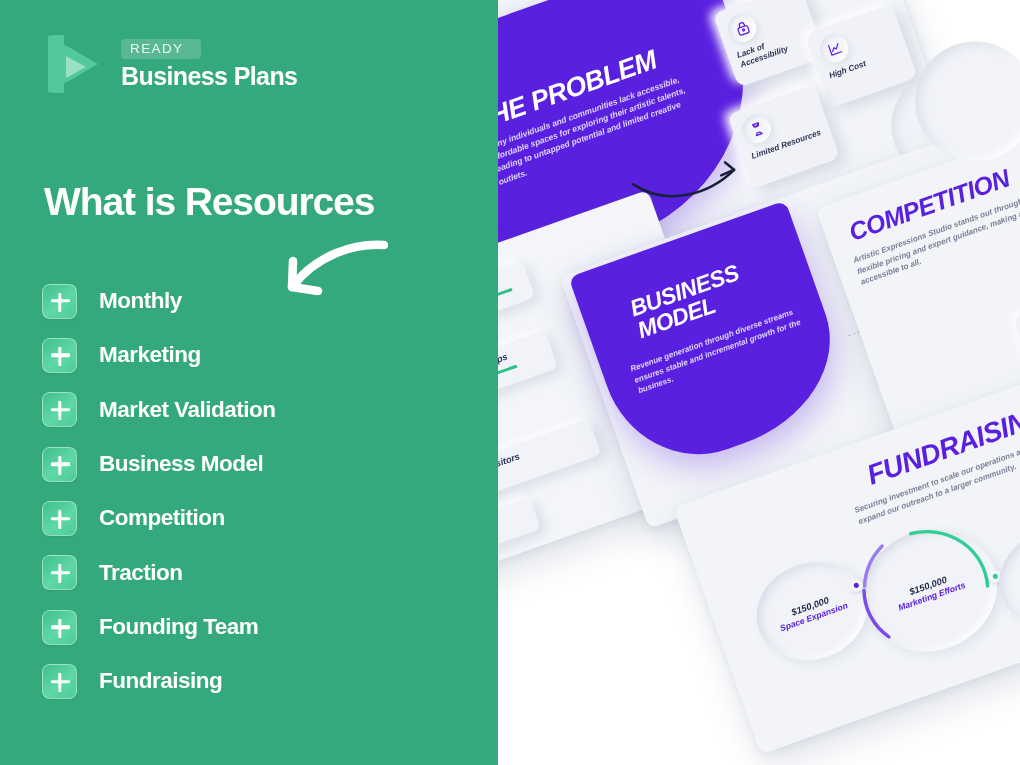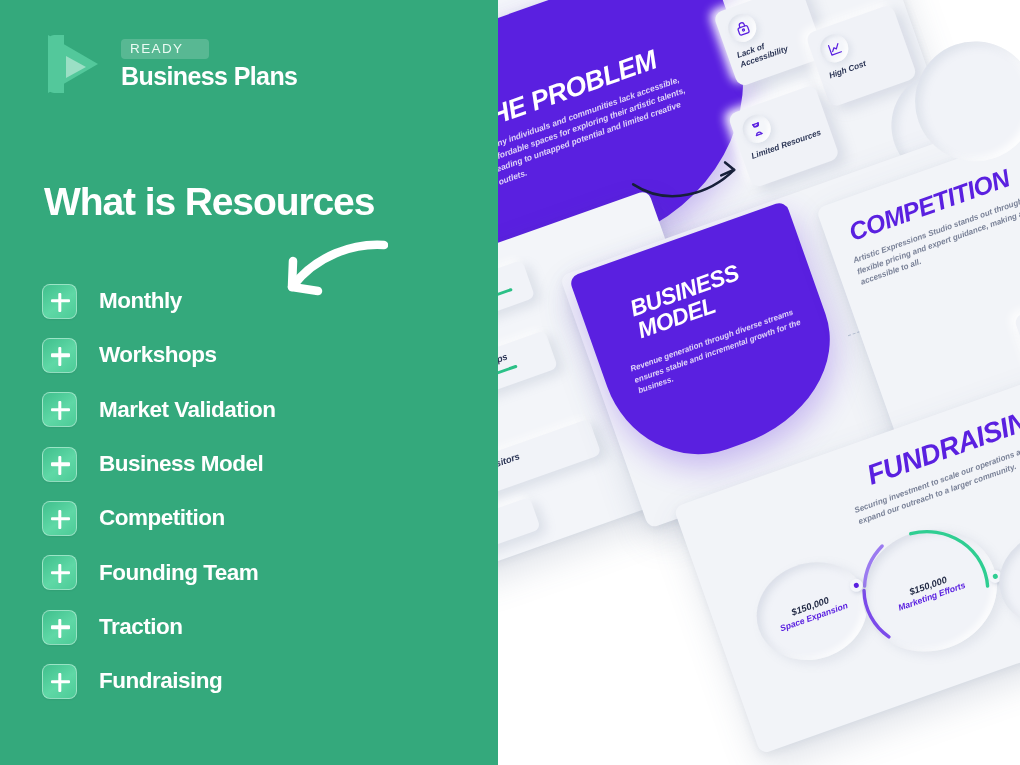--- a/index.html
+++ b/index.html
@@ -29,21 +29,21 @@
   }
   #logo-mark .tri-inner{
     position:absolute; left:20px; top:23px; width:0;height:0;
     border-top:11px solid transparent; border-bottom:11px solid transparent;
     border-left:20px solid rgba(255,255,255,.42);
   }
   #logo-text{ display:flex; flex-direction:column; gap:1px; }
   #ready-badge{
     align-self:flex-start; background:rgba(255,255,255,.18); color:#EAFBF3;
     font-size:13.5px; letter-spacing:1.4px; font-weight:400;
-    padding:3px 25px 4px 9px; border-radius:4px; line-height:1;
+    padding:3px 17px 4px 9px; border-radius:4px; line-height:1;
   }
   #brand-title{
     color:#ffffff; font-size:25px; font-weight:bold; letter-spacing:-0.6px;
     line-height:1.05; margin-top:3px;text-align:right;
   }
 
   
   #panel-heading{
     position:absolute; left:44px; top:182px; color:#ffffff;
     font-size:39px; font-weight:bold; letter-spacing:-1.1px; line-height:1;
@@ -376,43 +376,43 @@
       <path d="M16 50 L 17 24 M16 50 L 42 54" stroke="#ffffff" stroke-width="8.5" fill="none" stroke-linecap="round" stroke-linejoin="round"></path>
     </svg>
 
     <div id="included-list">
       <div class="list-item">
         <span class="plus-box"></span>
         <span class="item-label">Monthly</span>
       </div>
       <div class="list-item">
         <span class="plus-box"></span>
-        <span class="item-label">Workshops</span>
+        <span class="item-label">Marketing</span>
       </div>
       <div class="list-item">
         <span class="plus-box"></span>
         <span class="item-label">Market Validation</span>
       </div>
       <div class="list-item">
         <span class="plus-box"></span>
         <span class="item-label">Business Model</span>
       </div>
       <div class="list-item">
         <span class="plus-box"></span>
         <span class="item-label">Competition</span>
       </div>
       <div class="list-item">
         <span class="plus-box"></span>
+        <span class="item-label">Traction</span>
+      </div>
+      <div class="list-item">
+        <span class="plus-box"></span>
         <span class="item-label">Founding Team</span>
       </div>
       <div class="list-item">
         <span class="plus-box"></span>
-        <span class="item-label">Traction</span>
-      </div>
-      <div class="list-item">
-        <span class="plus-box"></span>
         <span class="item-label">Fundraising</span>
       </div>
     </div>
 
   </div>
 
 </div>
 
 </body></html>

